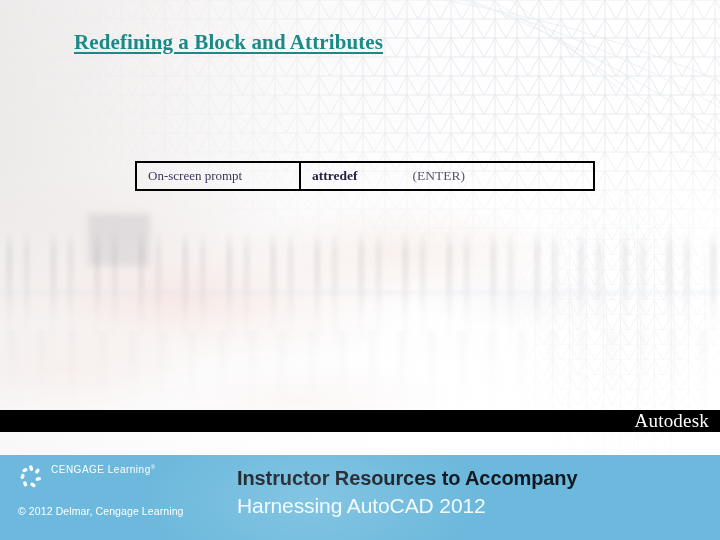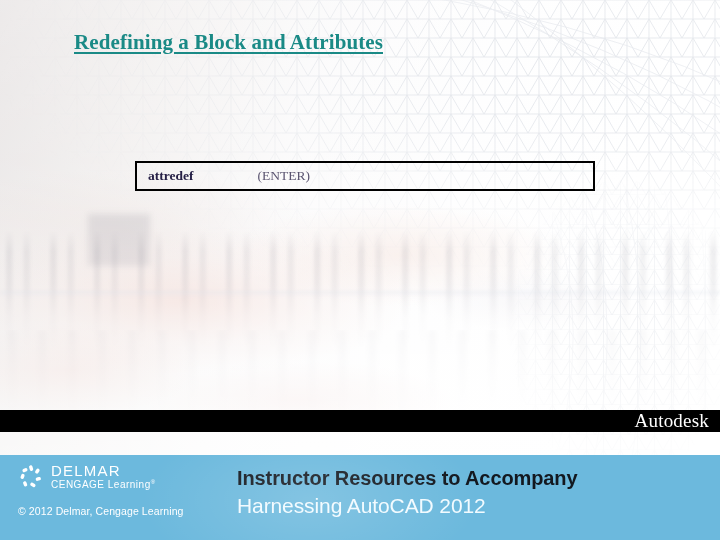--- a/index.html
+++ b/index.html
@@ -184,21 +184,21 @@
     width: 164px;
     border-right: 2px solid #000000;
   }
   .prompt-cell.right {
     flex: 1;
     font-size: 13.5px;
   }
   .prompt-cmd {
     font-weight: bold;
     color: #262046;
-    margin-right: 20px;
+    margin-right: 11px;
   }
   .prompt-key { color: #5a5470; padding-left: 44px; }
 
   
   .footer-black {
     position: absolute;
     left: 0; top: 410px;
     width: 720px; height: 22px;
     background: #000000;
     overflow: hidden;
@@ -366,20 +366,21 @@
   </svg>
 
   <div class="bg-layer bg-veil"></div>
 
   <div class="content">
 
     <div class="slide-title">Redefining a Block and Attributes</div>
 
 
     <div class="prompt-table">
+      <div class="prompt-cell left">On-screen prompt</div>
       <div class="prompt-cell right">
         <span class="prompt-cmd">attredef</span>
           <span class="prompt-key">(ENTER)</span>
       </div>
     </div>
 
   </div>
 
   <div class="footer-black">
     <div class="autodesk-wordmark">Autodesk</div>
@@ -393,21 +394,20 @@
           <rect x="44" y="5" width="13" height="22" rx="6" transform="rotate(-18 50 16)"></rect>
           <rect x="68" y="17" width="13" height="20" rx="6" transform="rotate(34 74 27)"></rect>
           <rect x="72" y="47" width="13" height="20" rx="6" transform="rotate(76 78 57)"></rect>
           <rect x="52" y="70" width="13" height="21" rx="6" transform="rotate(118 58 80)"></rect>
           <rect x="22" y="66" width="13" height="20" rx="6" transform="rotate(158 28 76)"></rect>
           <rect x="12" y="38" width="13" height="20" rx="6" transform="rotate(200 18 48)"></rect>
           <rect x="21" y="14" width="13" height="20" rx="6" transform="rotate(242 27 24)"></rect>
         </g>
       </svg>
       <div class="delmar-words">
-        <div class="delmar-name">DELMAR</div>
         <div class="delmar-sub"><span>CENGAGE Learning</span><span class="reg">®</span></div>
       </div>
     </div>
 
     <div class="copyright">© 2012 Delmar, Cengage Learning</div>
 
     <div class="footer-titles">
       <div class="footer-line1">Instructor Resources to Accompany</div>
       <div class="footer-line2">Harnessing AutoCAD 2012</div>
     </div>

